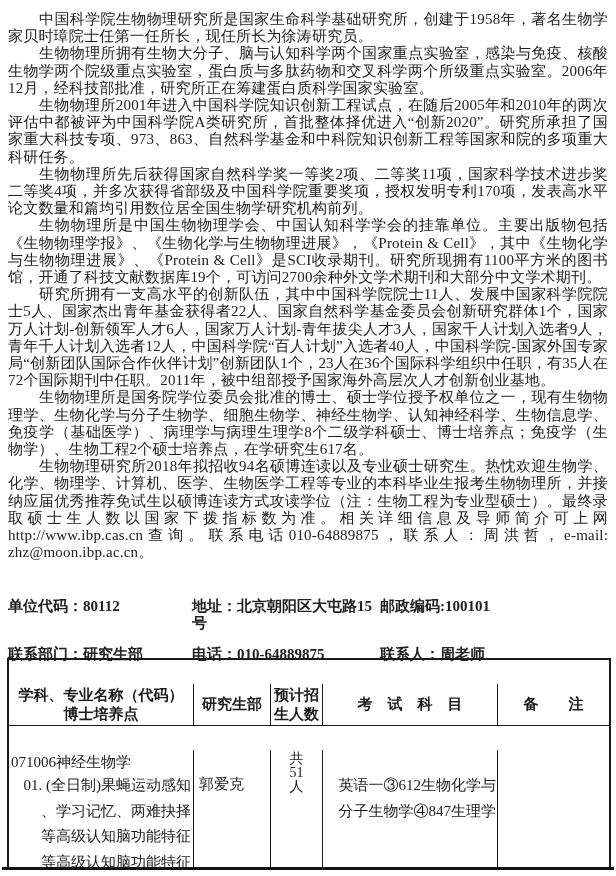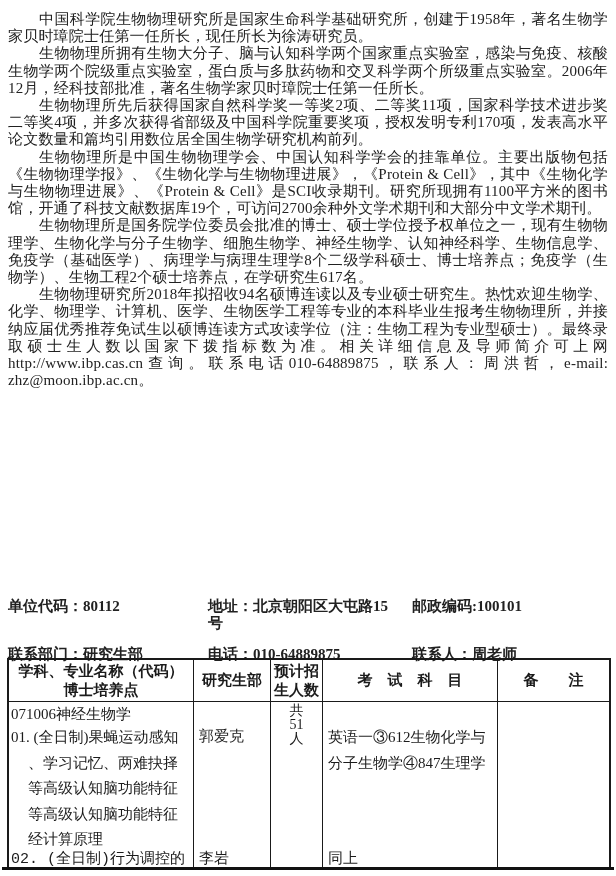--- a/index.html
+++ b/index.html
@@ -35,67 +35,68 @@
     left: 8px; top: 598px;
     width: 600px;
     font-weight: bold;
     font-size: 15px;
   }
   .contact-row {
     display: grid;
     grid-template-columns: 184px 188px auto;
     line-height: 17px;
     margin-bottom: 14px;
-    gap: 16px;
   }
   
   .adm-table {
     position: absolute;
     left: 7px; top: 658px;
     width: 604px;
     height: 211px;
     border: 2px solid #1a1a1a;
     border-bottom: none;
     overflow: hidden;
     font-size: 15px;
     color: #1b1b1b;
   }
-  .t-row { display: grid; grid-template-columns: 184px 77px 52px 175px auto; }
+  .t-row { display: grid; grid-template-columns: 184px 77px 52px 175px auto; margin-top: 24px; }
   .t-head { height: 42px; border-bottom: 1.5px solid #1a1a1a; font-weight: bold; }
   .t-head .t-cell {
     display: flex; flex-direction: column;
     align-items: center; justify-content: center;
     line-height: 19px; text-align: center;
   }
   .t-cell { border-left: 1.5px solid #1a1a1a; position: relative; }
   .t-cell:first-child { border-left: none; }
   .t-body { height: 167px; }
-  .abs { position: absolute; }
+  .abs { position: absolute; text-align: right; }
   .hang > div { padding-left: 17px; }
   .hang > div:first-child { padding-left: 0; }
   .lines26 { line-height: 25.5px; }
   .quota-lines { line-height: 13.8px; font-size: 14px; text-align: center; width: 100%; }
   
   .cut-line {
     position: absolute;
     left: 2px; top: 867px;
     width: 612px; height: 3px;
     background: #111111;
   }
 </style>
 </head>
 <body>
 
 <div class="page">
 
   <div class="prose">
     <p>中国科学院生物物理研究所是国家生命科学基础研究所，创建于1958年，著名生物学家贝时璋院士任第一任所长，现任所长为徐涛研究员。</p>
-    <p>生物物理所拥有生物大分子、脑与认知科学两个国家重点实验室，感染与免疫、核酸生物学两个院级重点实验室，蛋白质与多肽药物和交叉科学两个所级重点实验室。2006年12月，经科技部批准，著名生物学家贝时璋院士任第一任所长。</p>
+    <p>生物物理所拥有生物大分子、脑与认知科学两个国家重点实验室，感染与免疫、核酸生物学两个院级重点实验室，蛋白质与多肽药物和交叉科学两个所级重点实验室。2006年12月，经科技部批准，研究所正在筹建蛋白质科学国家实验室。</p>
+    <p>生物物理所2001年进入中国科学院知识创新工程试点，在随后2005年和2010年的两次评估中都被评为中国科学院A类研究所，首批整体择优进入“创新2020”。研究所承担了国家重大科技专项、973、863、自然科学基金和中科院知识创新工程等国家和院的多项重大科研任务。</p>
     <p>生物物理所先后获得国家自然科学奖一等奖2项、二等奖11项，国家科学技术进步奖二等奖4项，并多次获得省部级及中国科学院重要奖项，授权发明专利170项，发表高水平论文数量和篇均引用数位居全国生物学研究机构前列。</p>
     <p>生物物理所是中国生物物理学会、中国认知科学学会的挂靠单位。主要出版物包括《生物物理学报》、《生物化学与生物物理进展》，《Protein &amp; Cell》，其中《生物化学与生物物理进展》、《Protein &amp; Cell》是SCI收录期刊。研究所现拥有1100平方米的图书馆，开通了科技文献数据库19个，可访问2700余种外文学术期刊和大部分中文学术期刊。</p>
+    <p>研究所拥有一支高水平的创新队伍，其中中国科学院院士11人、发展中国家科学院院士5人、国家杰出青年基金获得者22人、国家自然科学基金委员会创新研究群体1个，国家万人计划-创新领军人才6人，国家万人计划-青年拔尖人才3人，国家千人计划入选者9人，青年千人计划入选者12人，中国科学院“百人计划”入选者40人，中国科学院-国家外国专家局“创新团队国际合作伙伴计划”创新团队1个，23人在36个国际科学组织中任职，有35人在72个国际期刊中任职。2011年，被中组部授予国家海外高层次人才创新创业基地。</p>
     <p>生物物理所是国务院学位委员会批准的博士、硕士学位授予权单位之一，现有生物物理学、生物化学与分子生物学、细胞生物学、神经生物学、认知神经科学、生物信息学、免疫学（基础医学）、病理学与病理生理学8个二级学科硕士、博士培养点；免疫学（生物学）、生物工程2个硕士培养点，在学研究生617名。</p>
     <p>生物物理研究所2018年拟招收94名硕博连读以及专业硕士研究生。热忱欢迎生物学、化学、物理学、计算机、医学、生物医学工程等专业的本科毕业生报考生物物理所，并接纳应届优秀推荐免试生以硕博连读方式攻读学位（注：生物工程为专业型硕士）。最终录取硕士生人数以国家下拨指标数为准。相关详细信息及导师简介可上网http://www.ibp.cas.cn查询。联系电话010-64889875，联系人：周洪哲，e-mail: zhz@moon.ibp.ac.cn。</p>
   </div>
 
   <div class="contact">
     <div class="contact-row">
       <span>单位代码：80112</span>
       <span>地址：北京朝阳区大屯路15号</span>
       <span>邮政编码:100101</span>
     </div>

